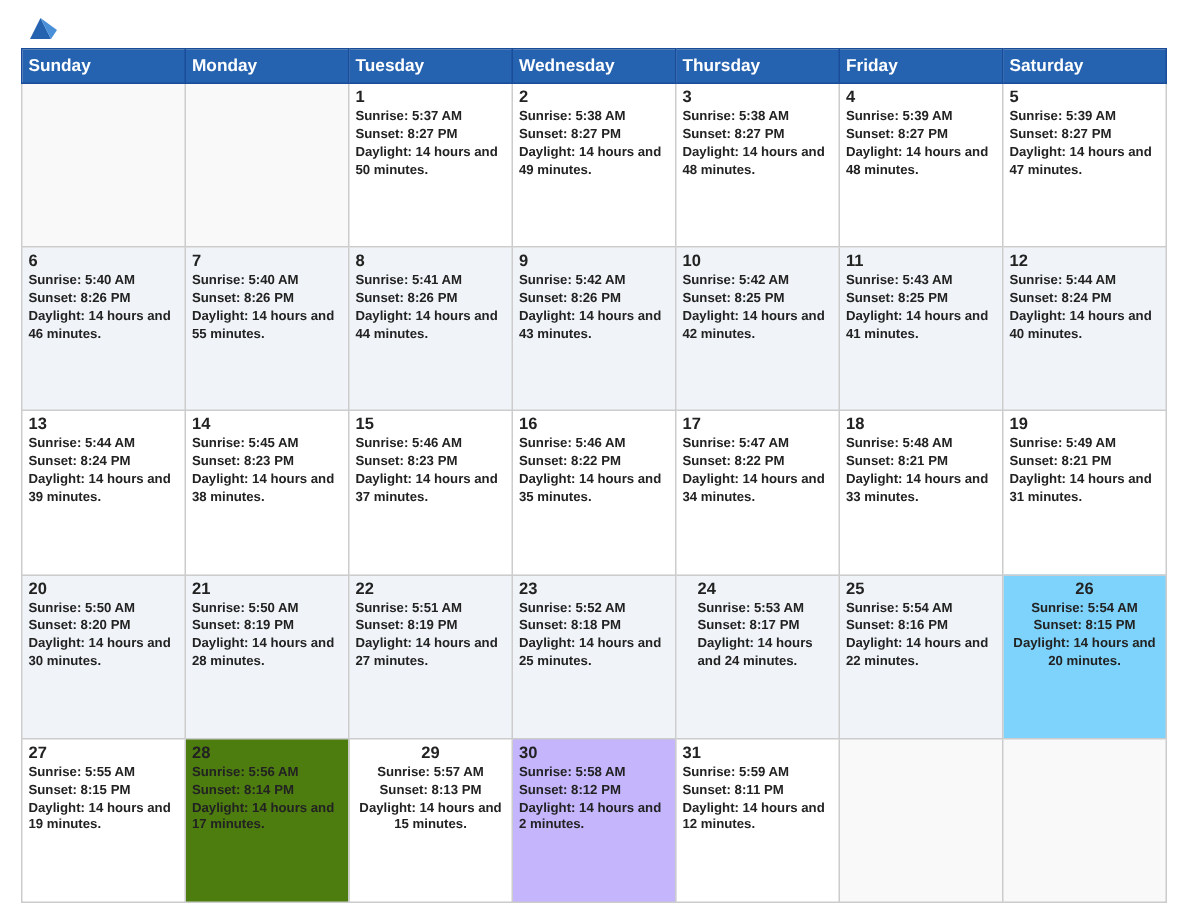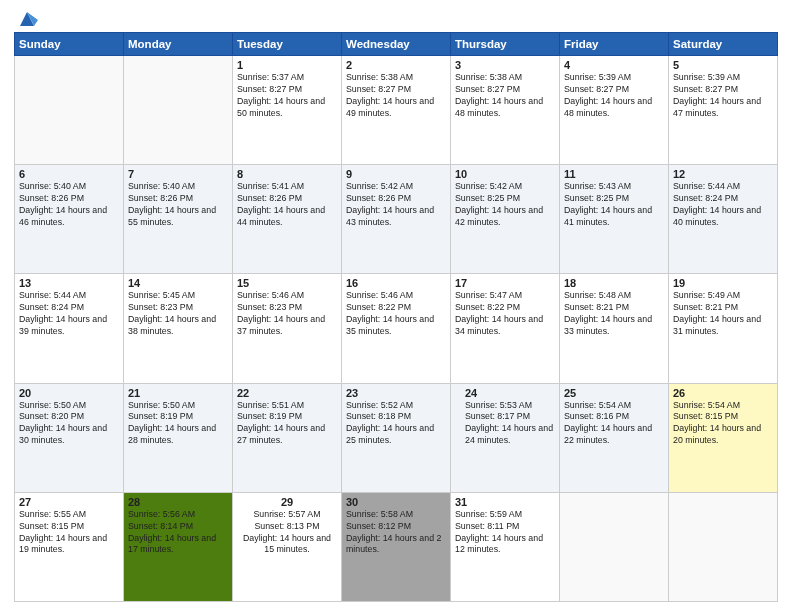--- a/index.html
+++ b/index.html
@@ -88,20 +88,21 @@
     .day-num {
       font-weight: bold;
       font-size: 11px;
       display: block;
       margin-bottom: 1px;
     }
     .day-info {
       font-size: 8.8px;
       line-height: 1.35;
       color: #222;
+      font-weight: bold;
     }
     .empty-cell {
       background: #f9f9f9 !important;
     }
   </style>
 </head>
 <body>
 
 <div class="page">
   <div class="header">
@@ -338,21 +339,21 @@
             </div>
           </td>
           <td style="background: rgb(240, 244, 248);">
             <span class="day-num">25</span>
             <div class="day-info">
               <div>Sunrise: 5:54 AM</div>
               <div>Sunset: 8:16 PM</div>
               <div>Daylight: 14 hours and 22 minutes.</div>
             </div>
           </td>
-          <td style="background: #fef9c3;">
+          <td style="background: #7dd3fc; text-align: center;">
             <span class="day-num">26</span>
             <div class="day-info">
               <div>Sunrise: 5:54 AM</div>
               <div>Sunset: 8:15 PM</div>
               <div>Daylight: 14 hours and 20 minutes.</div>
             </div>
           </td>
         </tr>
         <tr>
           <td style="background: rgb(255, 255, 255);">
@@ -372,21 +373,21 @@
             </div>
           </td>
           <td style="background: rgb(255, 255, 255); text-align: center;">
             <span class="day-num">29</span>
             <div class="day-info">
               <div>Sunrise: 5:57 AM</div>
               <div>Sunset: 8:13 PM</div>
               <div>Daylight: 14 hours and 15 minutes.</div>
             </div>
           </td>
-          <td style="background: #a3a3a3;">
+          <td style="background: #c4b5fd;">
             <span class="day-num">30</span>
             <div class="day-info">
               <div>Sunrise: 5:58 AM</div>
               <div>Sunset: 8:12 PM</div>
               <div>Daylight: 14 hours and 2 minutes.</div>
             </div>
           </td>
           <td style="background: rgb(255, 255, 255);">
             <span class="day-num">31</span>
             <div class="day-info">

